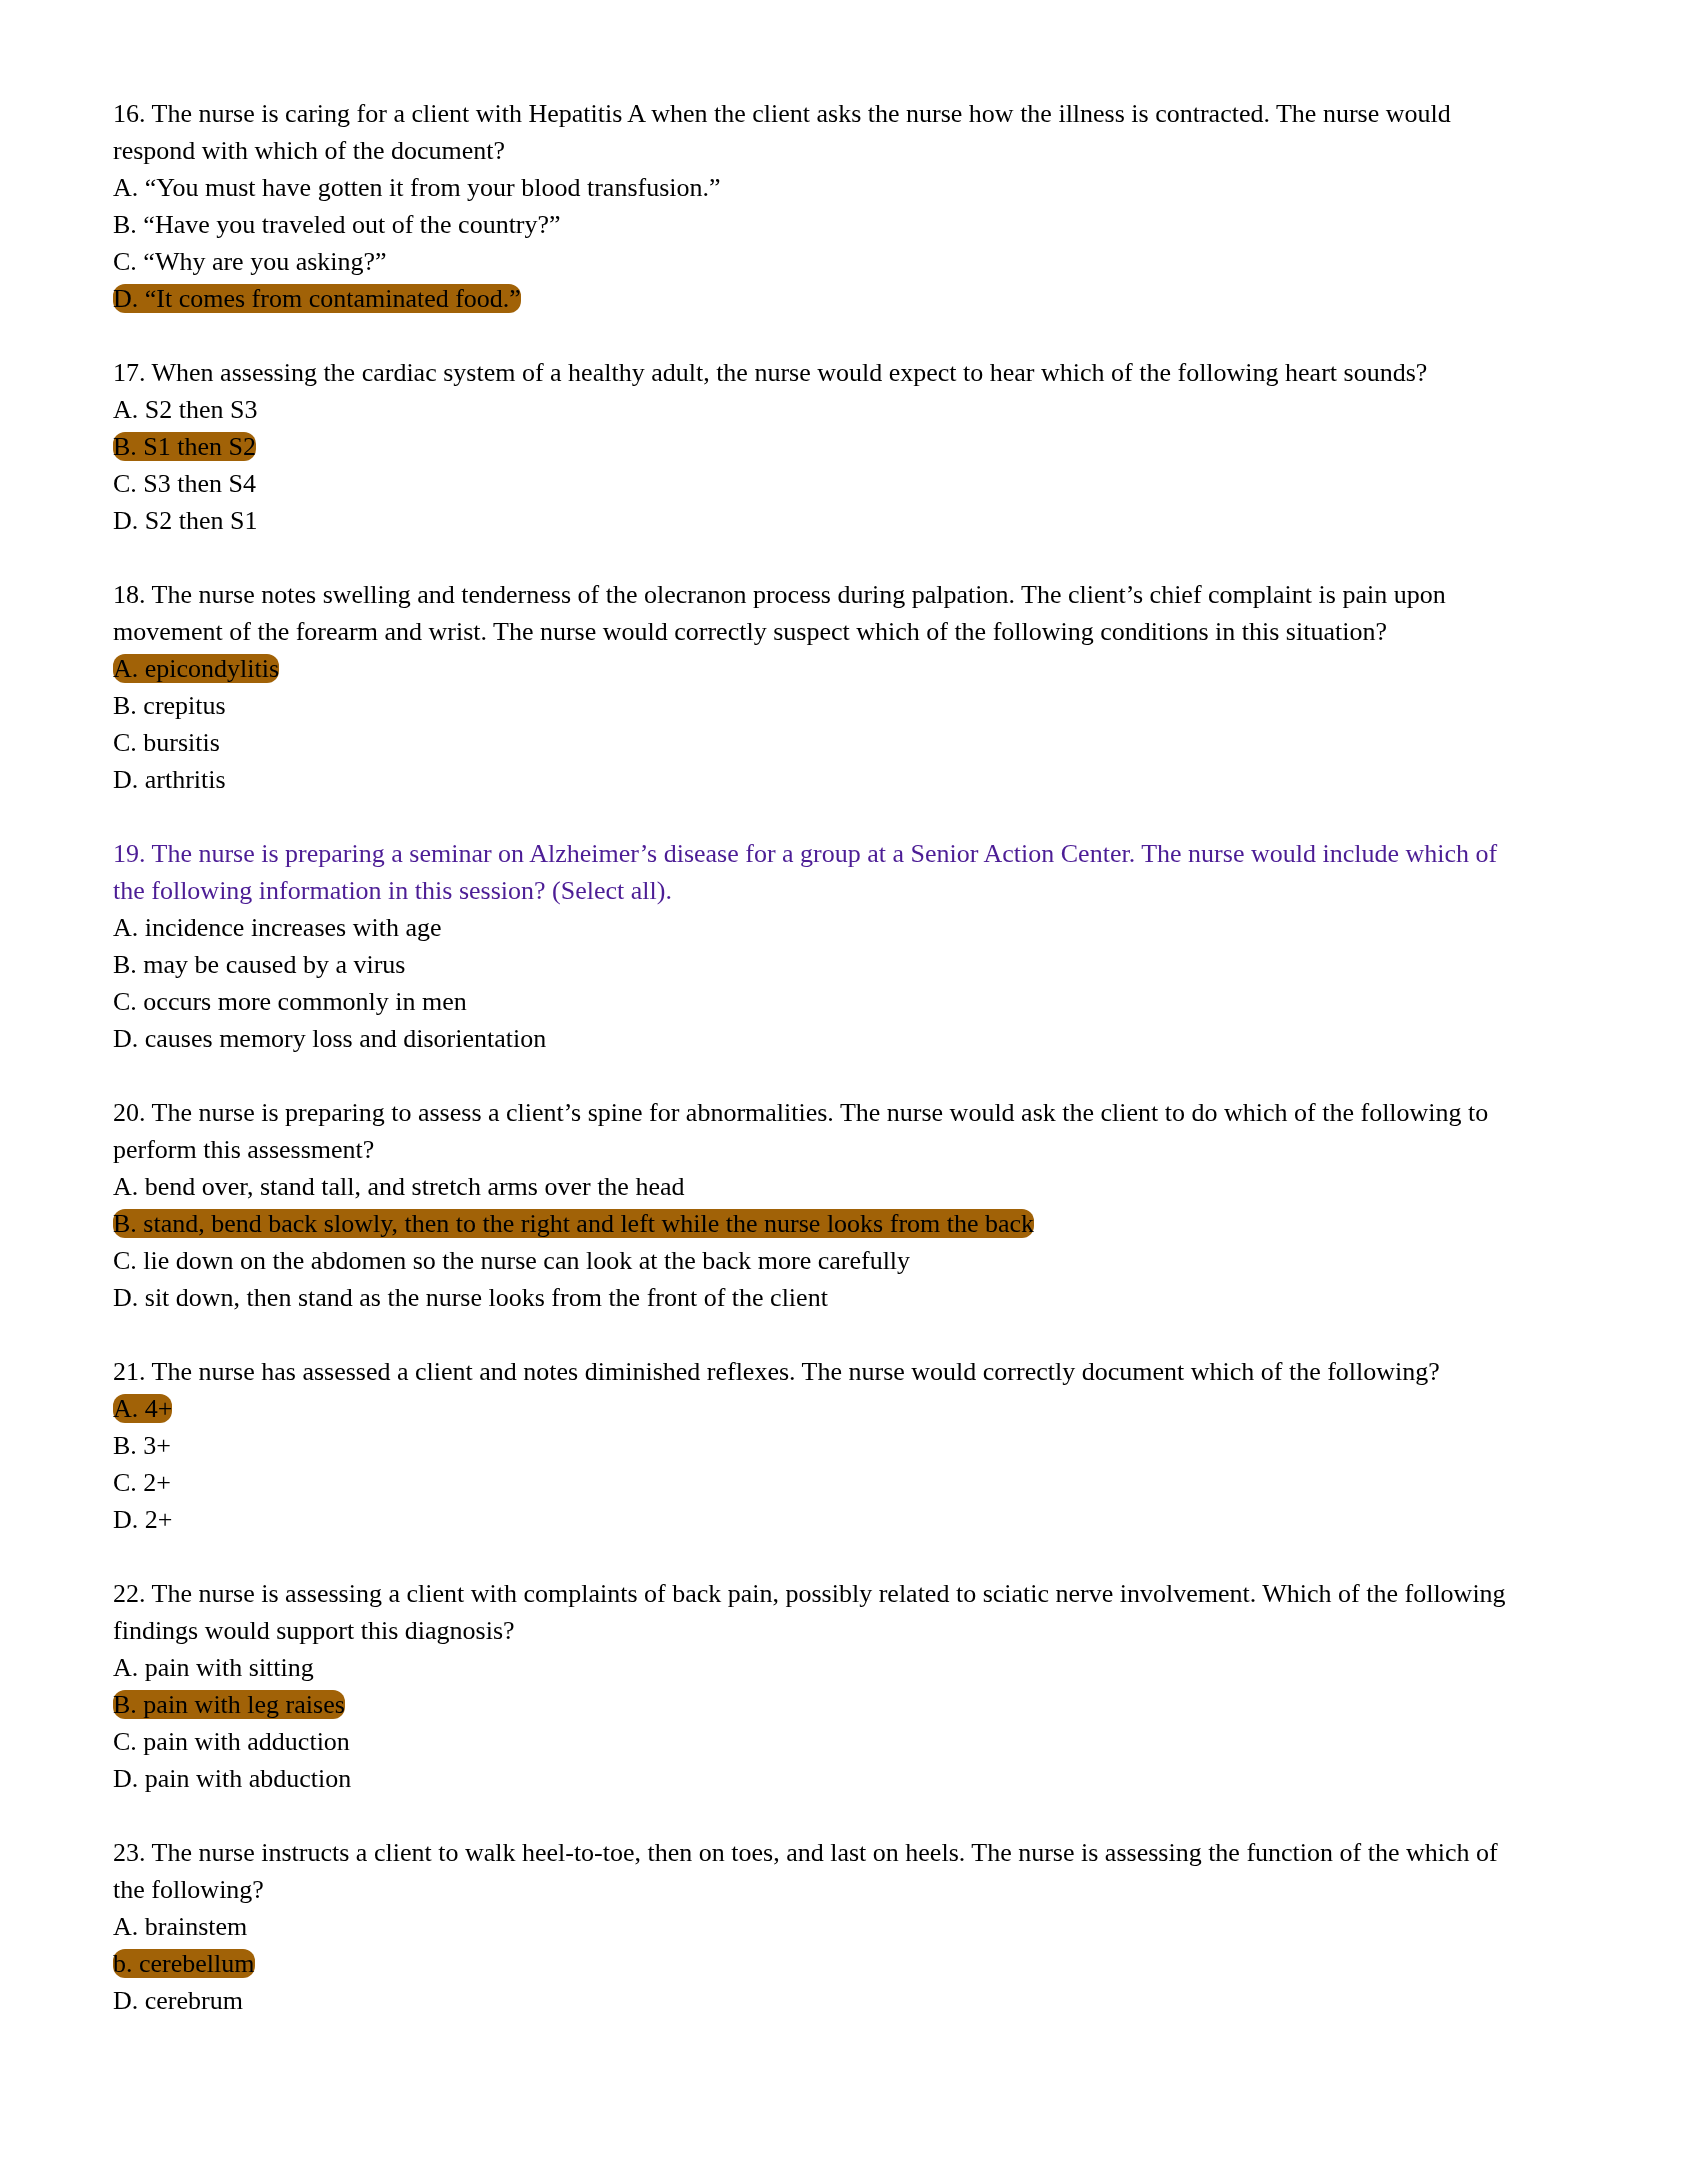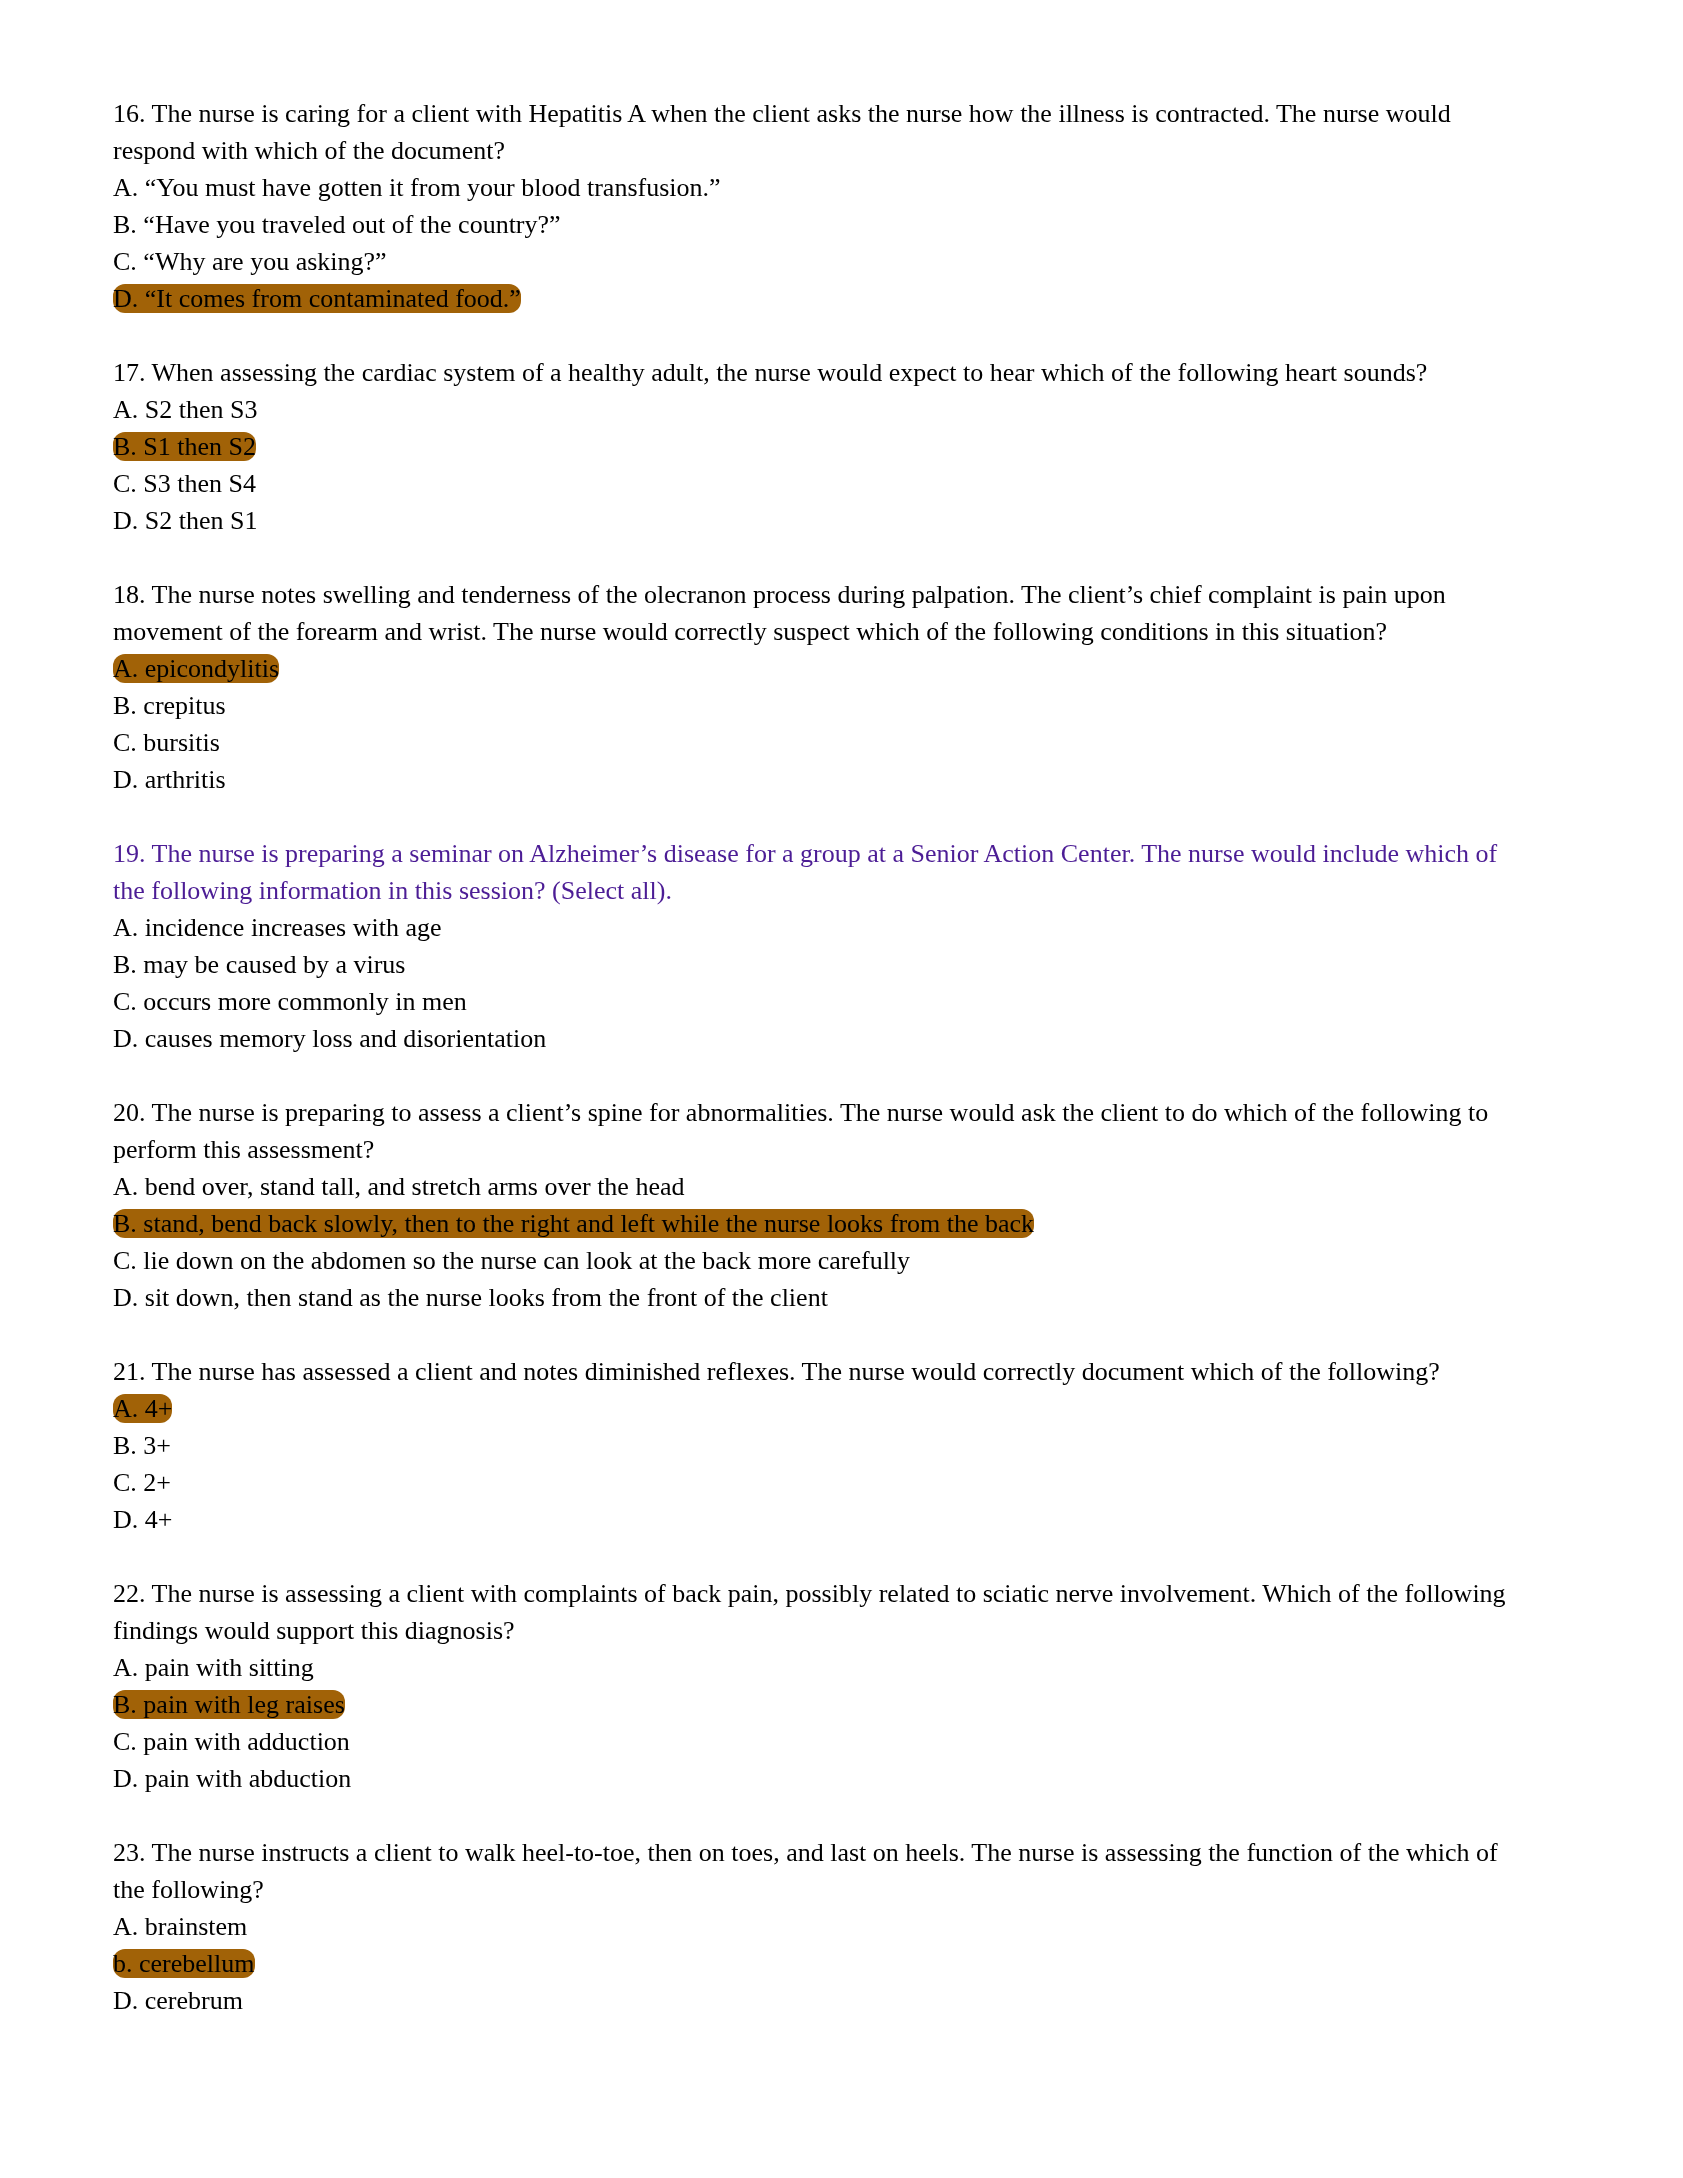--- a/index.html
+++ b/index.html
@@ -86,21 +86,21 @@
     <span class="line"><span class="option-text correct">B. stand, bend back slowly, then to the right and left while the nurse looks from the back</span></span>
     <span class="line"><span class="option-text">C. lie down on the abdomen so the nurse can look at the back more carefully</span></span>
     <span class="line"><span class="option-text">D. sit down, then stand as the nurse looks from the front of the client</span></span>
   </div>
 
   <div class="question">
     <span class="line stem-line">21. The nurse has assessed a client and notes diminished reflexes. The nurse would correctly document which of the following?</span>
     <span class="line"><span class="option-text correct">A. 4+</span></span>
     <span class="line"><span class="option-text">B. 3+</span></span>
     <span class="line"><span class="option-text">C. 2+</span></span>
-    <span class="line"><span class="option-text">D. 4+</span></span>
+    <span class="line"><span class="option-text">D. 2+</span></span>
   </div>
 
   <div class="question">
     <span class="line stem-line">22. The nurse is assessing a client with complaints of back pain, possibly related to sciatic nerve involvement. Which of the following</span>
     <span class="line stem-line">findings would support this diagnosis?</span>
     <span class="line"><span class="option-text">A. pain with sitting</span></span>
     <span class="line"><span class="option-text correct">B. pain with leg raises</span></span>
     <span class="line"><span class="option-text">C. pain with adduction</span></span>
     <span class="line"><span class="option-text">D. pain with abduction</span></span>
   </div>

